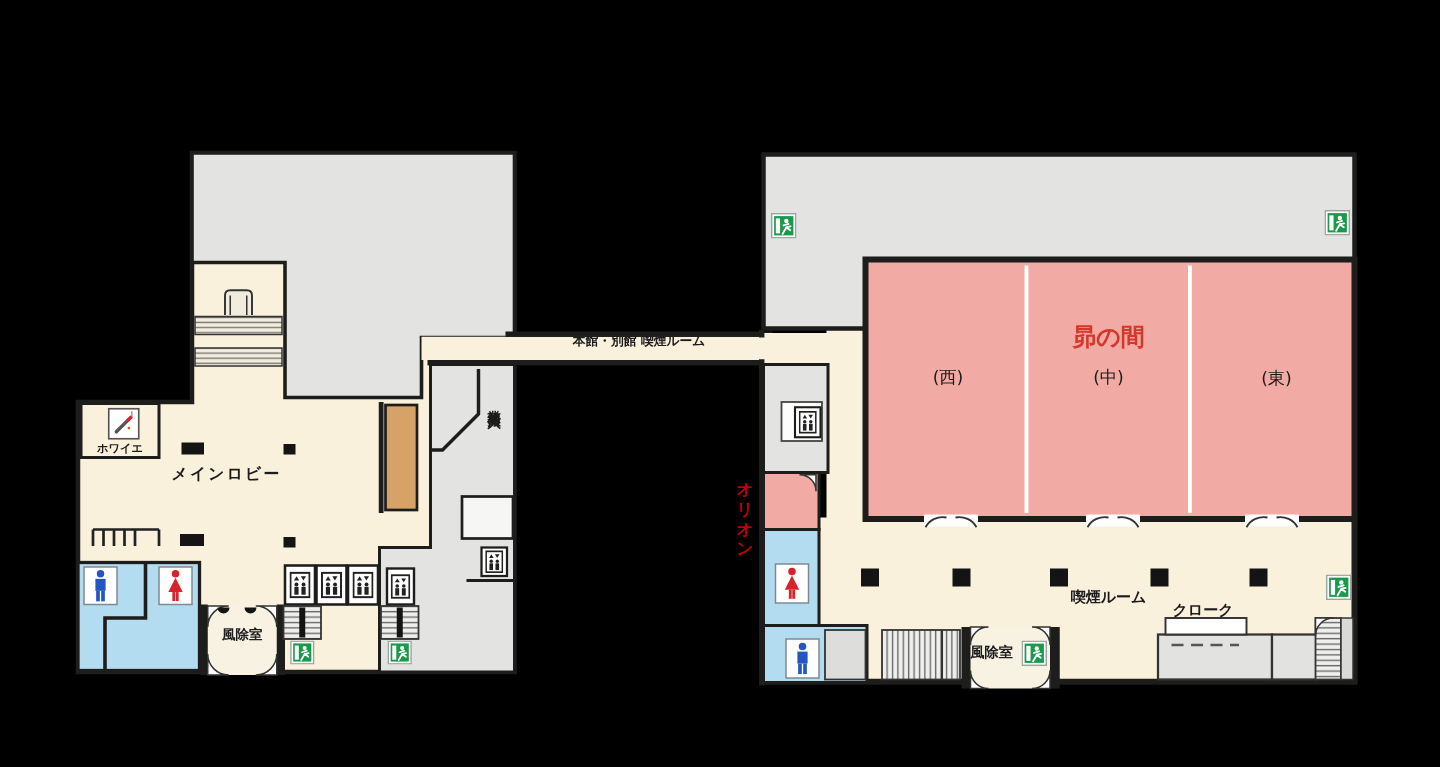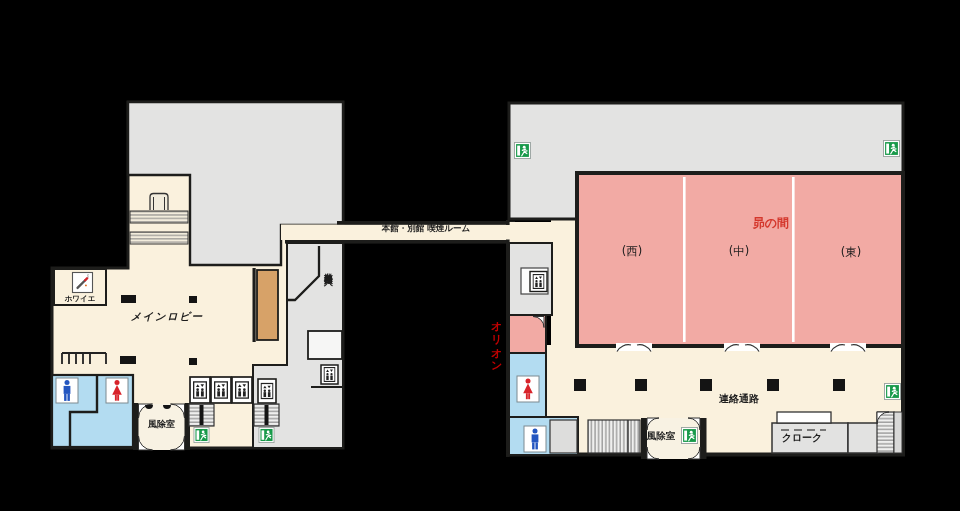--- a/index.html
+++ b/index.html
@@ -3,34 +3,34 @@
 <meta charset="utf-8">
 <style>
   html,body{margin:0;padding:0;background:#000;}
   #stage{position:relative;width:960px;height:511px;background:#000;overflow:hidden;
          font-family:"DejaVu Sans","Liberation Sans",sans-serif;}
   #plan-svg{position:absolute;left:0;top:0;}
   .lbl{position:absolute;color:#1c1c1c;font-weight:bold;white-space:nowrap;line-height:1.05;}
   .ctr{text-align:center;}
   .vt{writing-mode:vertical-rl;text-orientation:upright;letter-spacing:1px;}
   .lbl-smoking{left:53px;top:295px;width:54px;font-size:7.5px;}
-  .lbl-lobby{left:128px;top:311px;width:78px;font-size:10.5px;letter-spacing:1.5px;font-style:italic;}
+  .lbl-lobby{left:112px;top:311px;width:78px;font-size:10.5px;letter-spacing:1.5px;}
   .lbl-reception{left:257px;top:273px;width:21px;height:66px;display:flex;flex-direction:row;
                  justify-content:center;gap:0px;font-size:7.5px;font-weight:bold;color:#1c1c1c;}
   .lbl-reception span{writing-mode:vertical-rl;text-orientation:upright;letter-spacing:0;line-height:1;}
   .lbl-service{left:323px;top:266px;height:62px;font-size:9px;}
   .lbl-corridor{left:348px;top:224px;width:156px;font-size:8.5px;}
   .lbl-wb-left{left:137px;top:420px;width:49px;font-size:9px;}
   .lbl-orion{left:490px;top:313px;height:68px;font-size:11px;color:#c00000;}
-  .lbl-subaru{left:689px;top:217px;width:100px;font-size:12px;color:#d4372c;text-align:right;}
+  .lbl-subaru{left:689px;top:217px;width:100px;font-size:16px;color:#d4372c;}
   .lbl-west{left:603px;top:245px;width:58px;font-size:11.5px;font-weight:normal;}
   .lbl-center{left:710px;top:245px;width:58px;font-size:11.5px;font-weight:normal;}
   .lbl-east{left:822px;top:246px;width:58px;font-size:11.5px;font-weight:normal;}
   .lbl-foyer{left:703px;top:394px;width:72px;font-size:10px;}
-  .lbl-cloak{left:766px;top:403px;width:72px;font-size:10px;margin-top:30px;}
+  .lbl-cloak{left:766px;top:403px;width:72px;font-size:10px;}
   .lbl-wb-right{left:641px;top:431px;width:40px;font-size:9.5px;}
 </style>
 </head>
 <body>
 
 <div id="stage">
 
 <svg id="plan-svg" width="960" height="511" viewBox="0 0 960 511">
   <defs>
     <pattern id="stH" width="4" height="3.6" patternUnits="userSpaceOnUse">
@@ -283,17 +283,17 @@
   <span>レセプション</span>
 </div>
 <div class="lbl vt lbl-service">業務搬入口</div>
 <div class="lbl ctr lbl-corridor">本館・別館 喫煙ルーム</div>
 <div class="lbl ctr lbl-wb-left">風除室</div>
 <div class="lbl vt lbl-orion">オリオン</div>
 <div class="lbl ctr lbl-subaru">昴の間</div>
 <div class="lbl ctr lbl-west">(西)</div>
 <div class="lbl ctr lbl-center">(中)</div>
 <div class="lbl ctr lbl-east">(東)</div>
-<div class="lbl ctr lbl-foyer">連絡通路</div>
+<div class="lbl ctr lbl-foyer">喫煙ルーム</div>
 <div class="lbl ctr lbl-cloak">クローク</div>
 <div class="lbl ctr lbl-wb-right">風除室</div>
 
 </div>
 
 </body></html>

